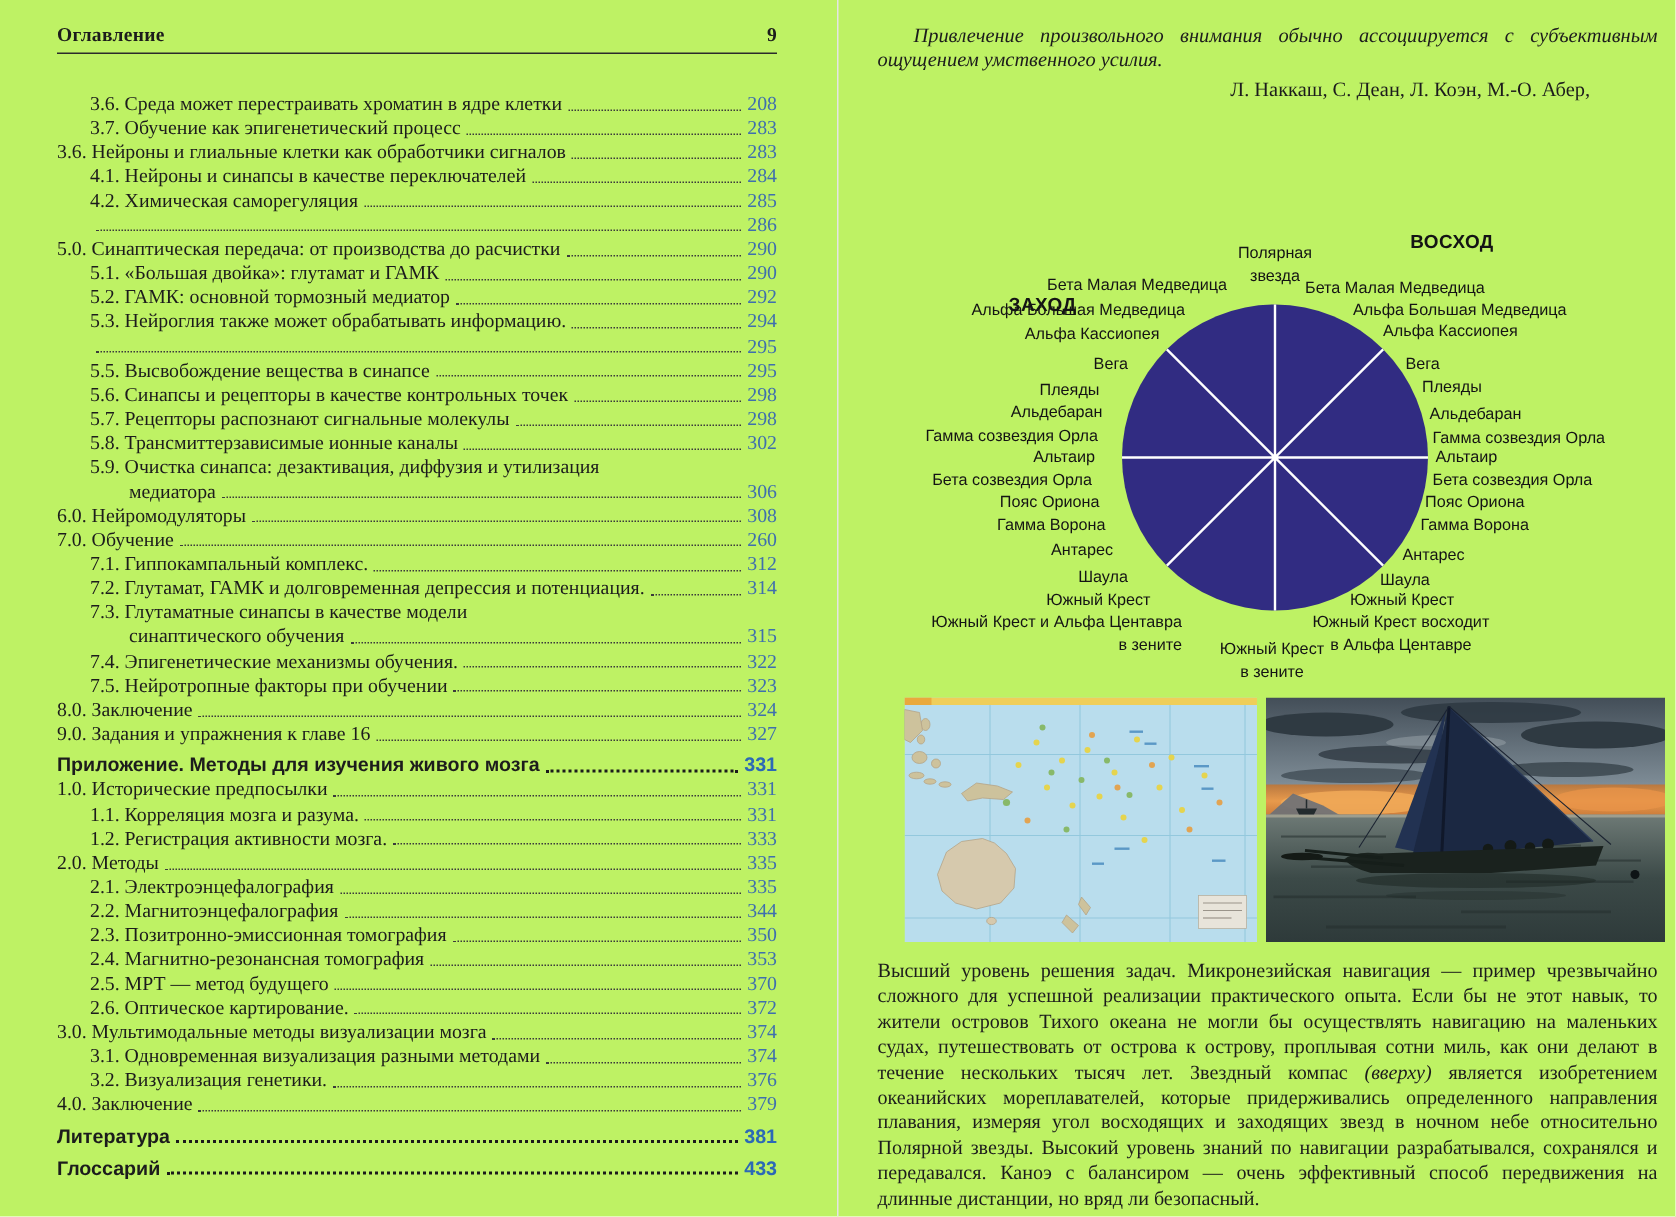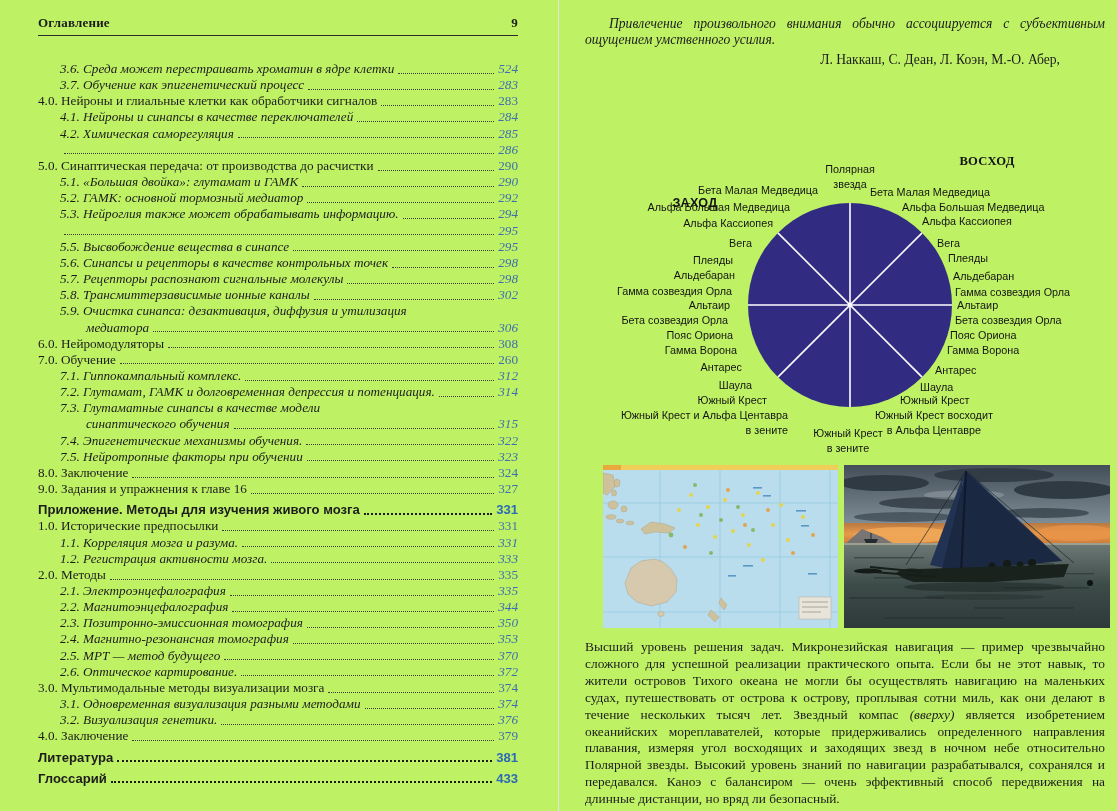--- a/index.html
+++ b/index.html
@@ -6,41 +6,41 @@
   .book{position:relative;width:1117px;height:811px;background:#bef264;overflow:hidden;
         font-family:"Liberation Serif",serif;color:#1c1c1c;}
   .gutter{position:absolute;left:558px;top:0;width:1px;height:811px;background:#e4e4e4;}
 
   
   .page-left{position:absolute;left:0;top:0;width:558px;height:811px;}
   .ph{position:absolute;left:38px;top:15px;width:480px;display:flex;justify-content:space-between;
       font-weight:bold;font-size:13px;border-bottom:1.3px solid #2b2b2b;padding-bottom:4px;letter-spacing:.2px;}
   .toc{position:absolute;left:38px;top:61px;width:480px;font-size:13.2px;}
   .toc-row{display:flex;line-height:16.15px;}
-  .toc-row.lvl1{padding-left:22px;font-style:italic;}
+  .toc-row.lvl1{padding-left:22px;}
   .toc-row.cont{padding-left:48px;}
   .toc-row.bold{font-family:"Liberation Sans",sans-serif;font-weight:bold;font-size:13.1px;margin-top:5px;}
   .toc-text{white-space:nowrap;}
   .leader{flex:1 1 auto;min-width:8px;position:relative;}
   .leader::after{content:"";position:absolute;left:4px;right:4px;bottom:3.5px;border-bottom:1.8px dotted #3b3b3b;}
   .bold .leader::after{border-bottom:2.2px dotted #1b1b1b;}
   .toc-page{white-space:nowrap;color:#3f6fae;}
   .bold .toc-page{color:#2c69b6;}
 
   
   .page-right{position:absolute;left:558px;top:0;width:559px;height:761px;}
   .epigraph{position:absolute;left:27px;top:16px;width:520px;}
   .quote{margin:0;font-style:italic;font-size:13.6px;line-height:16.2px;text-align:justify;text-indent:24px;}
   .attr{margin-top:4px;text-align:right;padding-right:45px;font-size:13.6px;line-height:16.3px;}
 
   .compass{position:absolute;left:27px;top:150px;width:525px;height:312px;
            font-family:"Liberation Sans",sans-serif;color:#141414;}
   .c-title{position:absolute;top:4px;transform:translateX(-50%);font-weight:bold;font-size:12.6px;letter-spacing:.3px;}
   .c-title.west{left:110px;margin-top:42px;}
-  .c-title.east{left:402px;font-family:Liberation Serif, serif;}
+  .c-title.east{left:383px;}
   .compass-svg{position:absolute;left:162px;top:52px;}
   .c-lbl{position:absolute;font-size:10.8px;line-height:14.6px;white-space:pre-line;}
   .c-lbl.wside{text-align:right;}
   .c-lbl.wside.blocklast{text-align:right;}
   .c-lbl.eside{text-align:left;}
   .c-lbl.eside.blocklast{text-align:center;}
   .c-top{left:265px;top:12px;transform:translateX(-50%);text-align:center;}
   .c-bottom{left:263px;top:276px;transform:translateX(-50%);text-align:center;}
 
   .figures{position:absolute;left:27px;top:463px;width:525px;height:167px;}
@@ -58,29 +58,29 @@
 
   <div class="page-left">
     <div class="ph">
       <span>Оглавление</span>
       <span>9</span>
     </div>
     <div class="toc" id="toc">
         <div class="toc-row lvl1">
           <span class="toc-text">3.6. Среда может перестраивать хроматин в ядре клетки</span>
           <span class="leader"></span>
-          <span class="toc-page">524</span>
+          <span class="toc-page">208</span>
         </div>
         <div class="toc-row lvl1">
           <span class="toc-text">3.7. Обучение как эпигенетический процесс</span>
           <span class="leader"></span>
           <span class="toc-page">283</span>
         </div>
         <div class="toc-row lvl0">
-          <span class="toc-text">4.0. Нейроны и глиальные клетки как обработчики сигналов</span>
+          <span class="toc-text">3.6. Нейроны и глиальные клетки как обработчики сигналов</span>
           <span class="leader"></span>
           <span class="toc-page">283</span>
         </div>
         <div class="toc-row lvl1">
           <span class="toc-text">4.1. Нейроны и синапсы в качестве переключателей</span>
           <span class="leader"></span>
           <span class="toc-page">284</span>
         </div>
         <div class="toc-row lvl1">
           <span class="toc-text">4.2. Химическая саморегуляция</span>

